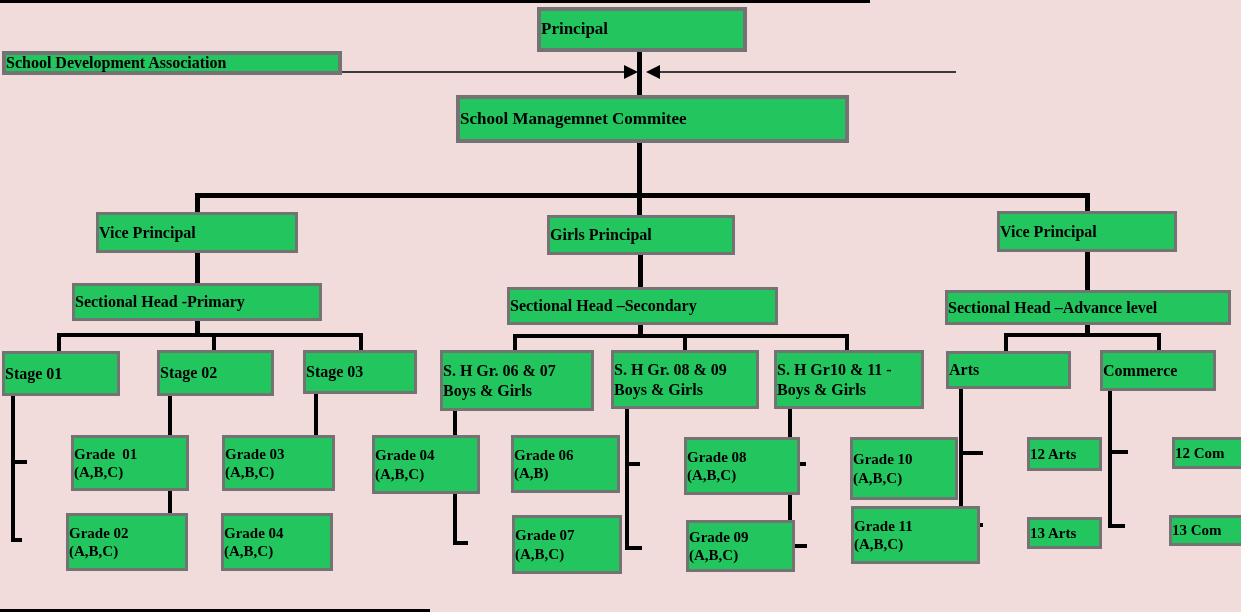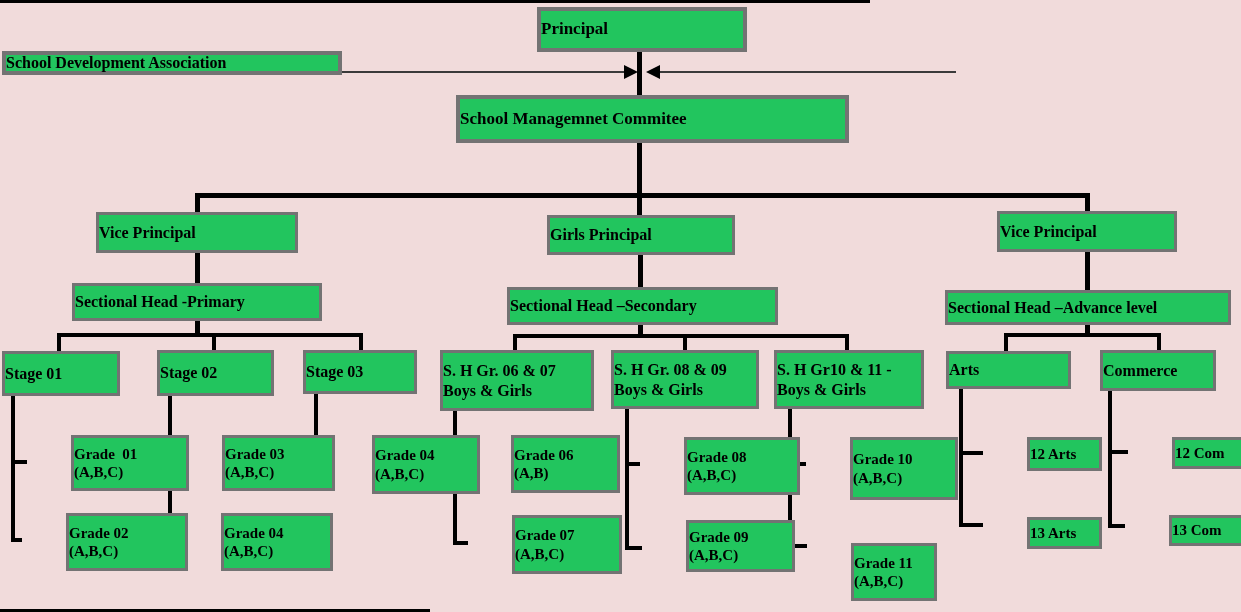--- a/index.html
+++ b/index.html
@@ -61,21 +61,21 @@
   #b-g01{left:27px;top:435px;width:118px;height:56px;}
   #b-g02{left:22px;top:513px;width:122px;height:58px;}
   #b-g03{left:178px;top:435px;width:113px;height:56px;}
   #b-g04{left:177px;top:513px;width:112px;height:58px;}
   #b-g05{left:328px;top:435px;width:108px;height:59px;}
   #b-g06{left:467px;top:435px;width:109px;height:58px;}
   #b-g07{left:468px;top:515px;width:110px;height:59px;}
   #b-g08{left:640px;top:437px;width:116px;height:58px;}
   #b-g09{left:642px;top:520px;width:109px;height:52px;}
   #b-g10{left:806px;top:437px;width:108px;height:63px;}
-  #b-g11{left:807px;top:543px;width:86px;height:58px;}
+  #b-g11{left:807px;top:506px;width:129px;height:58px;}
   #b-a12{left:983px;top:437px;width:75px;height:34px;}
   #b-a13{left:983px;top:517px;width:75px;height:32px;}
   #b-c12{left:1128px;top:437px;width:80px;height:32px;}
   #b-c13{left:1125px;top:515px;width:84px;height:31px;}
 </style>
 </head>
 <body>
 
 <div id="canvas">
 

